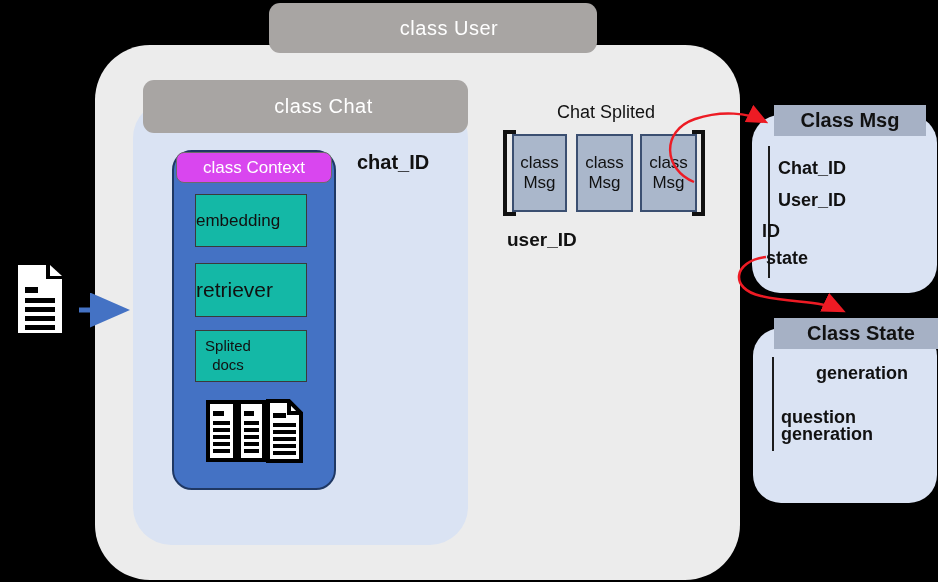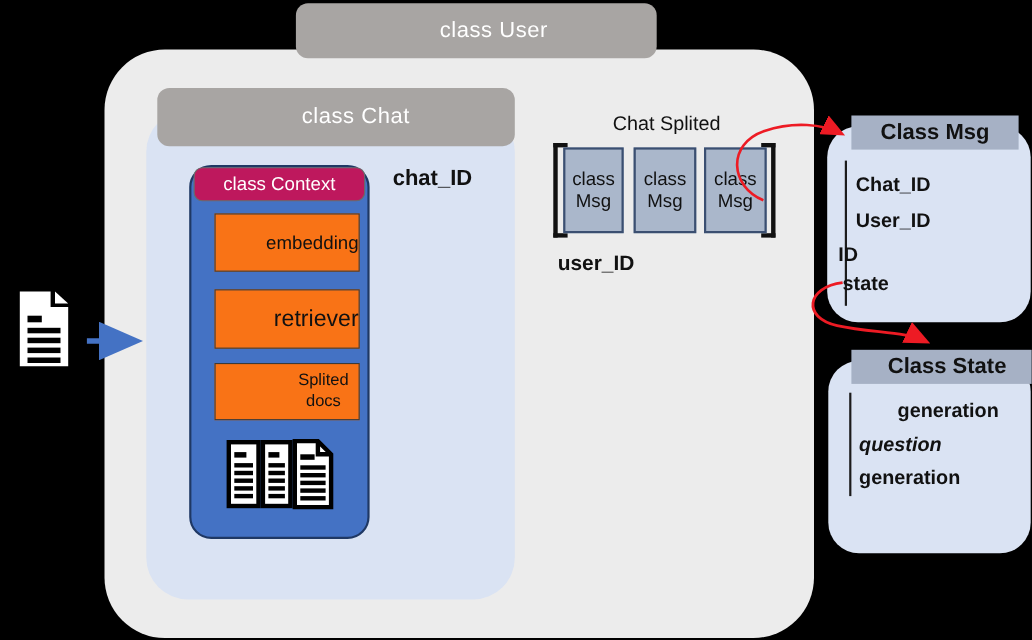--- a/index.html
+++ b/index.html
@@ -11,24 +11,24 @@
   
   .user-body{left:95px;top:45px;width:645px;height:535px;background:#ececec;border-radius:55px;}
   .user-header{left:269px;top:3px;width:328px;height:50px;background:#a8a5a3;border-radius:11px;
     color:#fff;font-size:20px;display:flex;align-items:center;justify-content:center;letter-spacing:.5px;padding-left:32px;}
   .chat-body{left:133px;top:100px;width:335px;height:445px;background:#dae3f3;border-radius:38px;}
   .chat-header{left:143px;top:80px;width:325px;height:53px;background:#a8a5a3;border-radius:11px;
     color:#fff;font-size:20px;display:flex;align-items:center;justify-content:center;letter-spacing:.5px;padding-left:36px;}
   .chat-id{left:357px;top:151px;font-size:20px;font-weight:700;color:#111;}
   .context-body{left:172px;top:150px;width:164px;height:340px;background:#4472c4;
     border:2px solid #1f3864;border-radius:20px;}
-  .context-header{left:176px;top:152px;width:156px;height:31px;background:#be185d;border-radius:8px;
+  .context-header{left:176px;top:152px;width:156px;height:31px;background:#d946ef;border-radius:8px;
     border:1px solid #6b6b6b;color:#fff;font-size:17px;display:flex;align-items:center;justify-content:center;}
-  .ctx-item{left:195px;width:132px;background:#f97316;border:1.5px solid #3a3a3a;
-    color:#111;display:flex;align-items:center;justify-content:flex-end;text-align:center;}
+  .ctx-item{left:195px;width:112px;background:#14b8a6;border:1.5px solid #3a3a3a;
+    color:#111;display:flex;align-items:center;justify-content:flex-start;text-align:center;}
   .ctx-embedding{top:194px;height:53px;font-size:17px;}
   .ctx-retriever{top:263px;height:54px;font-size:21px;}
   .ctx-splited{top:330px;height:52px;font-size:15px;line-height:1.25;}
   .ctx-splited .wrapbox{width:64px;}
   
   .history-title{left:540px;top:102px;width:132px;text-align:center;font-size:18px;color:#111;}
   .bracket{width:13px;height:86px;top:130px;border:4px solid #111;}
   .bracket-l{left:503px;border-right:none;}
   .bracket-r{left:692px;border-left:none;}
   .msg-box{top:134px;height:78px;background:#aab7cb;border:2px solid #3b4f71;color:#111;
@@ -45,21 +45,21 @@
   .card-header{background:#a6b1c5;color:#111;font-weight:700;font-size:20px;
     display:flex;align-items:center;justify-content:center;}
   .msg-card-header{left:774px;top:105px;width:152px;height:31px;}
   .state-card-header{left:774px;top:318px;width:174px;height:31px;}
   .vline{width:2px;background:#1c1c1c;}
   .msg-vline{left:768px;top:146px;height:132px;}
   .state-vline{left:772px;top:357px;height:94px;}
   .field{font-size:18px;font-weight:700;color:#111;}
   .f-msg-0{left:778px;top:158px;} .f-msg-1{left:778px;top:190px;}
   .f-msg-2{left:762px;top:221px;} .f-msg-3{left:766px;top:248px;}
-  .f-st-0{left:816px;top:363px;} .f-st-1{left:781px;top:394px;font-style:italic;} .f-st-2{left:781px;top:424px;}
+  .f-st-0{left:816px;top:363px;} .f-st-1{left:781px;top:407px;} .f-st-2{left:781px;top:424px;}
   
   .overlay{left:0;top:0;width:938px;height:582px;pointer-events:none;}
   .icon-svg{display:block;}
 </style>
 </head>
 <body>
 
 <div class="stage">
 
   <div class="abs user-body"></div>

